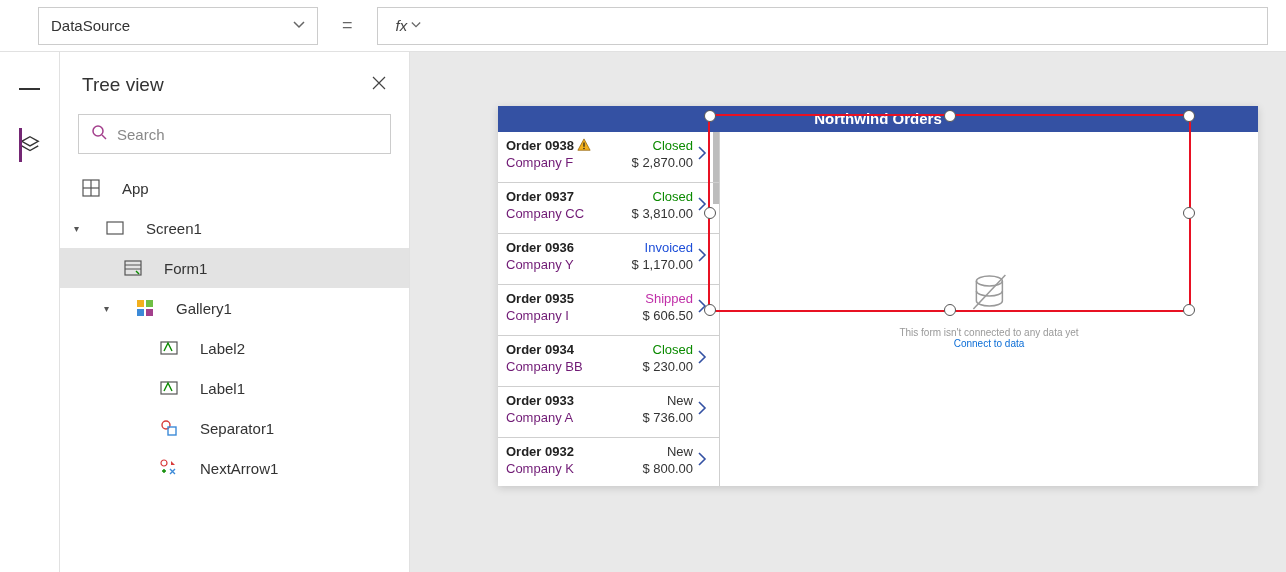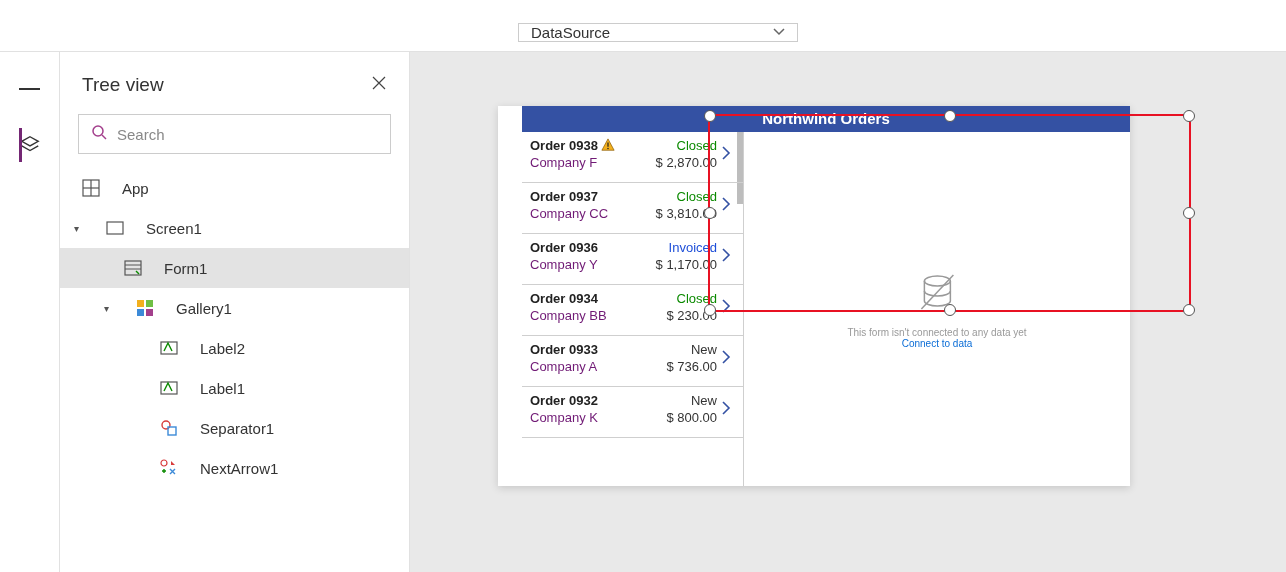--- a/index.html
+++ b/index.html
@@ -1,19 +1,19 @@
 <!DOCTYPE html>
 <html><head>
 <meta charset="utf-8">
 <style>
   * { box-sizing: border-box; margin: 0; padding: 0; font-family: "Segoe UI", Arial, sans-serif; }
   body { background: #fff; width: 1286px; height: 572px; overflow: hidden; color: #333; }
 
   
-  .formula-bar { display: flex; align-items: center; height: 52px; border-bottom: 1px solid #e1e1e1; padding: 23px; gap: 10px; flex-direction: column; }
+  .formula-bar { display: flex; align-items: center; height: 52px; border-bottom: 1px solid #e1e1e1; padding: 8px; gap: 18px; }
   .prop-dropdown { width: 280px; height: 38px; border: 1px solid #ccc; display: flex; align-items: center; justify-content: space-between; padding: 0 12px; font-size: 15px; color: #333; background: #fff; margin-left: 30px; }
   .prop-dropdown .chev { color: #666; }
   .eq { font-size: 18px; color: #666; padding: 0 6px; }
   .fx-label { font-style: italic; font-size: 15px; color: #444; display:flex; align-items:center; padding: 0 6px 0 14px;}
   .fx-label .small-chev { font-size: 10px; color:#666; margin-left:4px; }
   .formula-input { flex: 1; height: 38px; border: 1px solid #ccc; margin-right: 10px; padding: 0 10px; display:flex; align-items:center;}
   .formula-input .fx-inner { margin-left:-6px;}
 
   
   .main { display: flex; height: calc(572px - 52px); }
@@ -41,21 +41,21 @@
   .tree-item.l0 { padding-left: 22px;}
   .tree-item.l1 { padding-left: 14px;}
   .tree-item.l2 { padding-left: 64px;}
   .tree-item.l4 { padding-left: 100px;}
   .tree-item.selected { background:#e3e3e3;}
   .exp { width:10px; font-size:10px; color:#555; display:inline-block;}
   .t-icon { width:18px; height:18px; display:inline-flex; align-items:center; justify-content:center;}
 
   
   .canvas-area { flex:1; background:#e9e9e9; position:relative;}
-  .app-frame { position:absolute; left:88px; top:54px; width:632px; height:380px; background:#fff; box-shadow: 0 2px 8px rgba(0,0,0,0.15); padding-left: 24px;}
+  .app-frame { position:absolute; left:88px; top:54px; width:760px; height:380px; background:#fff; box-shadow: 0 2px 8px rgba(0,0,0,0.15);}
   .app-header { height:26px; background:#3451a3; color:#fff; font-weight:bold; font-size:15px; text-align:center; line-height:26px;}
   .app-body { display:flex; height:calc(100% - 26px);}
   .order-list { width:222px; border-right:1px solid #cfcfcf; overflow:hidden; position:relative;}
   .order-item { height:51px; border-bottom:1px solid #cfcfcf; padding:6px 8px 0 8px; display:flex; align-items:flex-start; position:relative; cursor:pointer;}
   .order-item .col-left { flex:1;}
   .order-item .col-right { text-align:right; width:78px;}
   .ord-title { font-size:13px; font-weight:bold; color:#222; display:flex; align-items:flex-start; gap:3px;}
   .ord-company { font-size:13px; color:#701a75; margin-top:2px;}
   .ord-status { font-size:13px; }
   .ord-price { font-size:13px; color:#333; margin-top:2px;}
@@ -86,20 +86,31 @@
 <div class="formula-bar">
   <div class="prop-dropdown">
     <span>DataSource</span>
     <span class="chev">
       <svg width="12" height="12" viewBox="0 0 12 12">
           <path d="M1 3 L6 8 L11 3" stroke="#666" stroke-width="1.5" fill="none"></path>
         </svg>
     </span>
   </div>
   <span class="eq">=</span>
+  <div class="formula-input">
+    <span class="fx-label fx-inner">
+      <span style="font-style:italic;">fx</span>
+      <span class="small-chev">
+        <svg width="10" height="10" viewBox="0 0 12 12">
+            <path d="M1 3 L6 8 L11 3" stroke="#666" stroke-width="1.5" fill="none"></path>
+          </svg>
+      </span>
+    </span>
+    <span></span>
+  </div>
 </div>
 
 <div class="main">
 
   <div class="rail">
     <div class="icon hamburger">
       <div></div>
         <div></div>
         <div></div>
     </div>
@@ -265,20 +276,35 @@
               </div>
             </div>
             <div class="order-item">
               <div class="col-left">
                 <div class="ord-title">Order 0936</div>
                 <div class="ord-company">Company Y</div>
               </div>
               <div class="col-right">
                 <div class="ord-status status-Invoiced">Invoiced</div>
                 <div class="ord-price">$ 1,170.00</div>
+              </div>
+              <div class="arrow-cell">
+                <svg width="10" height="14" viewBox="0 0 10 14">
+                  <path d="M2 1 L8 7 L2 13" fill="none" stroke="#3451a3" stroke-width="1.6"></path>
+                </svg>
+              </div>
+            </div>
+            <div class="order-item">
+              <div class="col-left">
+                <div class="ord-title">Order 0935</div>
+                <div class="ord-company">Company I</div>
+              </div>
+              <div class="col-right">
+                <div class="ord-status status-Shipped">Shipped</div>
+                <div class="ord-price">$ 606.50</div>
               </div>
               <div class="arrow-cell">
                 <svg width="10" height="14" viewBox="0 0 10 14">
                   <path d="M2 1 L8 7 L2 13" fill="none" stroke="#3451a3" stroke-width="1.6"></path>
                 </svg>
               </div>
             </div>
             <div class="order-item">
               <div class="col-left">
                 <div class="ord-title">Order 0934</div>

